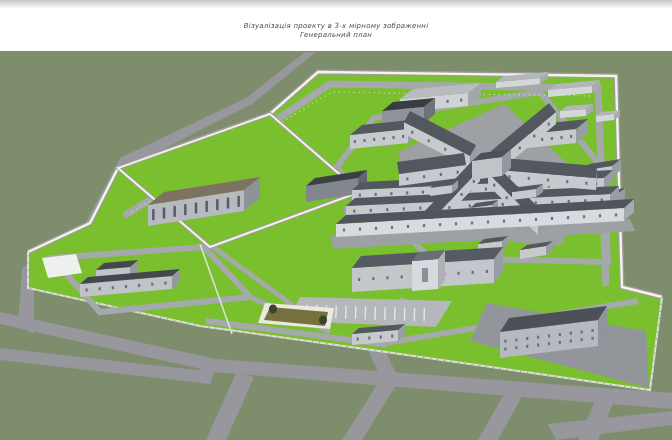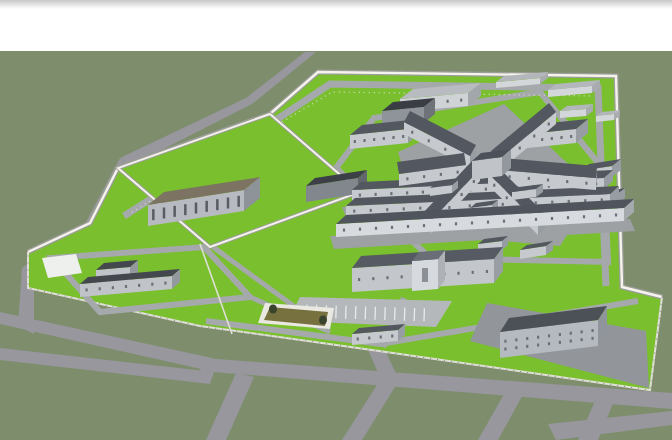--- a/index.html
+++ b/index.html
@@ -8,20 +8,22 @@
   #stage svg{position:absolute;left:0;top:0;}
   #titleblock{position:absolute;left:0;top:22px;width:672px;text-align:center;
               font-style:italic;font-size:7px;line-height:9px;letter-spacing:.25px;
               color:var(--title_color,#4a4a4a);z-index:5;}
 </style>
 </head>
 <body>
 
 <div id="stage">
   <div id="titleblock">
+    <div>Візуалізація проекту в 3-х мірному зображенні</div>
+    <div>Генеральний план</div>
   </div>
 
   <svg width="672" height="440" viewBox="0 0 672 440">
     <defs>
       <linearGradient id="gTop" x1="0" y1="0" x2="0" y2="1">
         <stop offset="0" stop-color="#c8c8c8"></stop>
           <stop offset="1" stop-color="#ffffff"></stop>
       </linearGradient>
     </defs>
 

